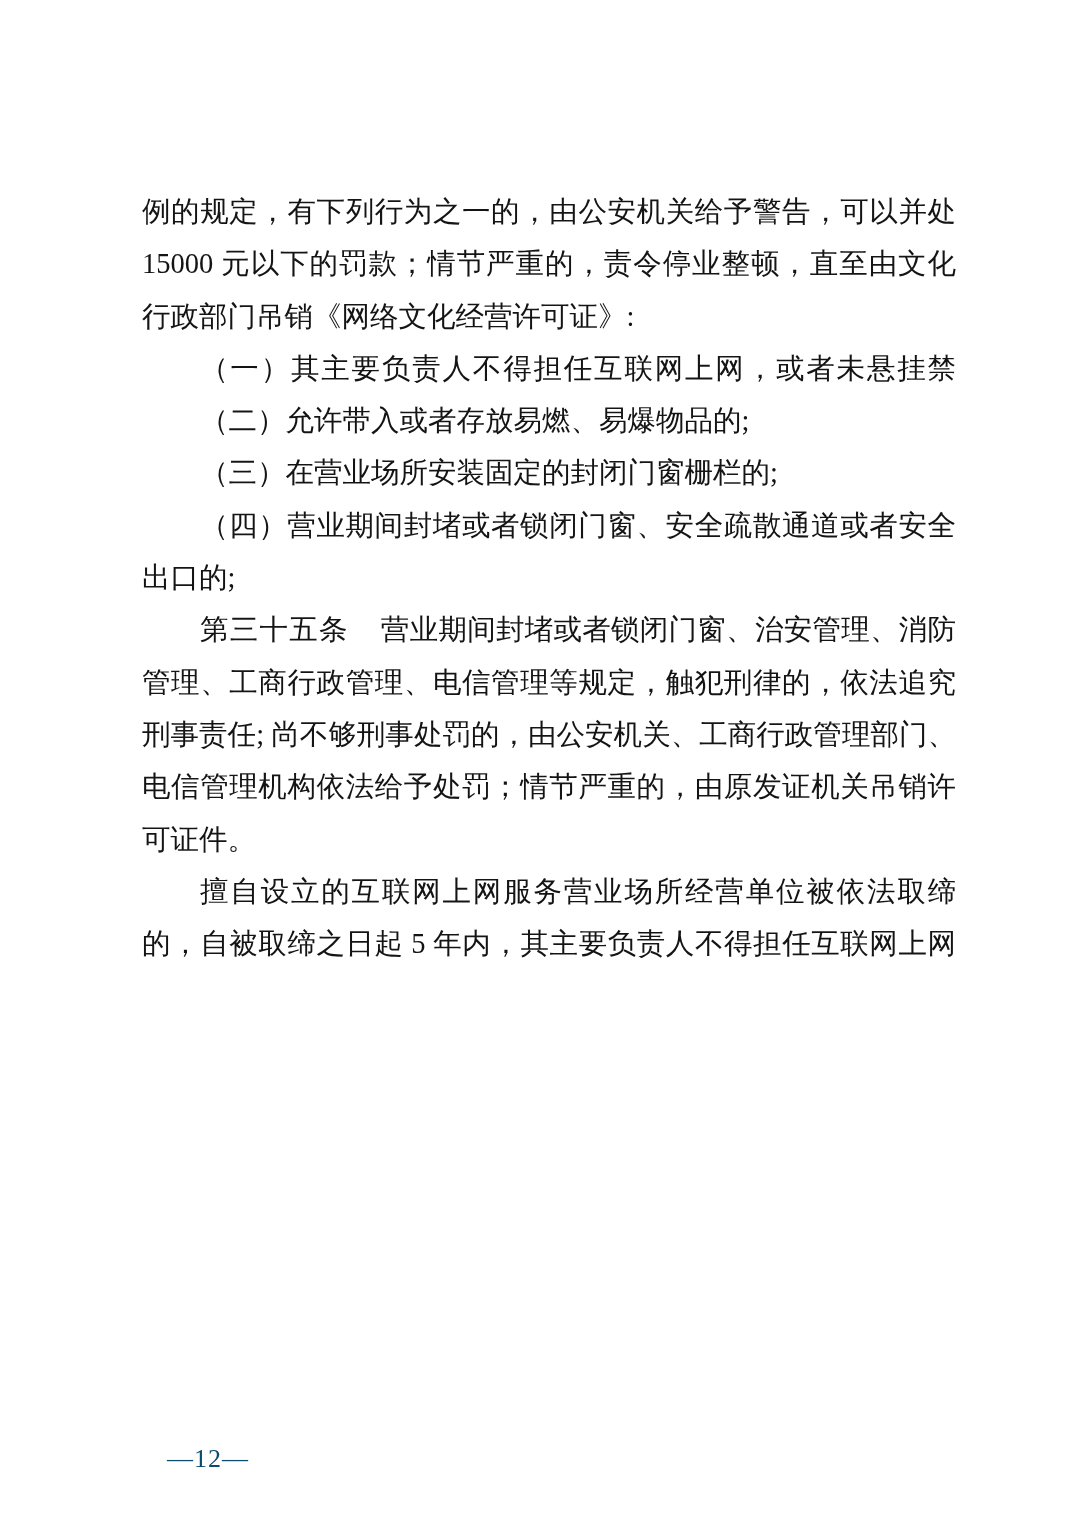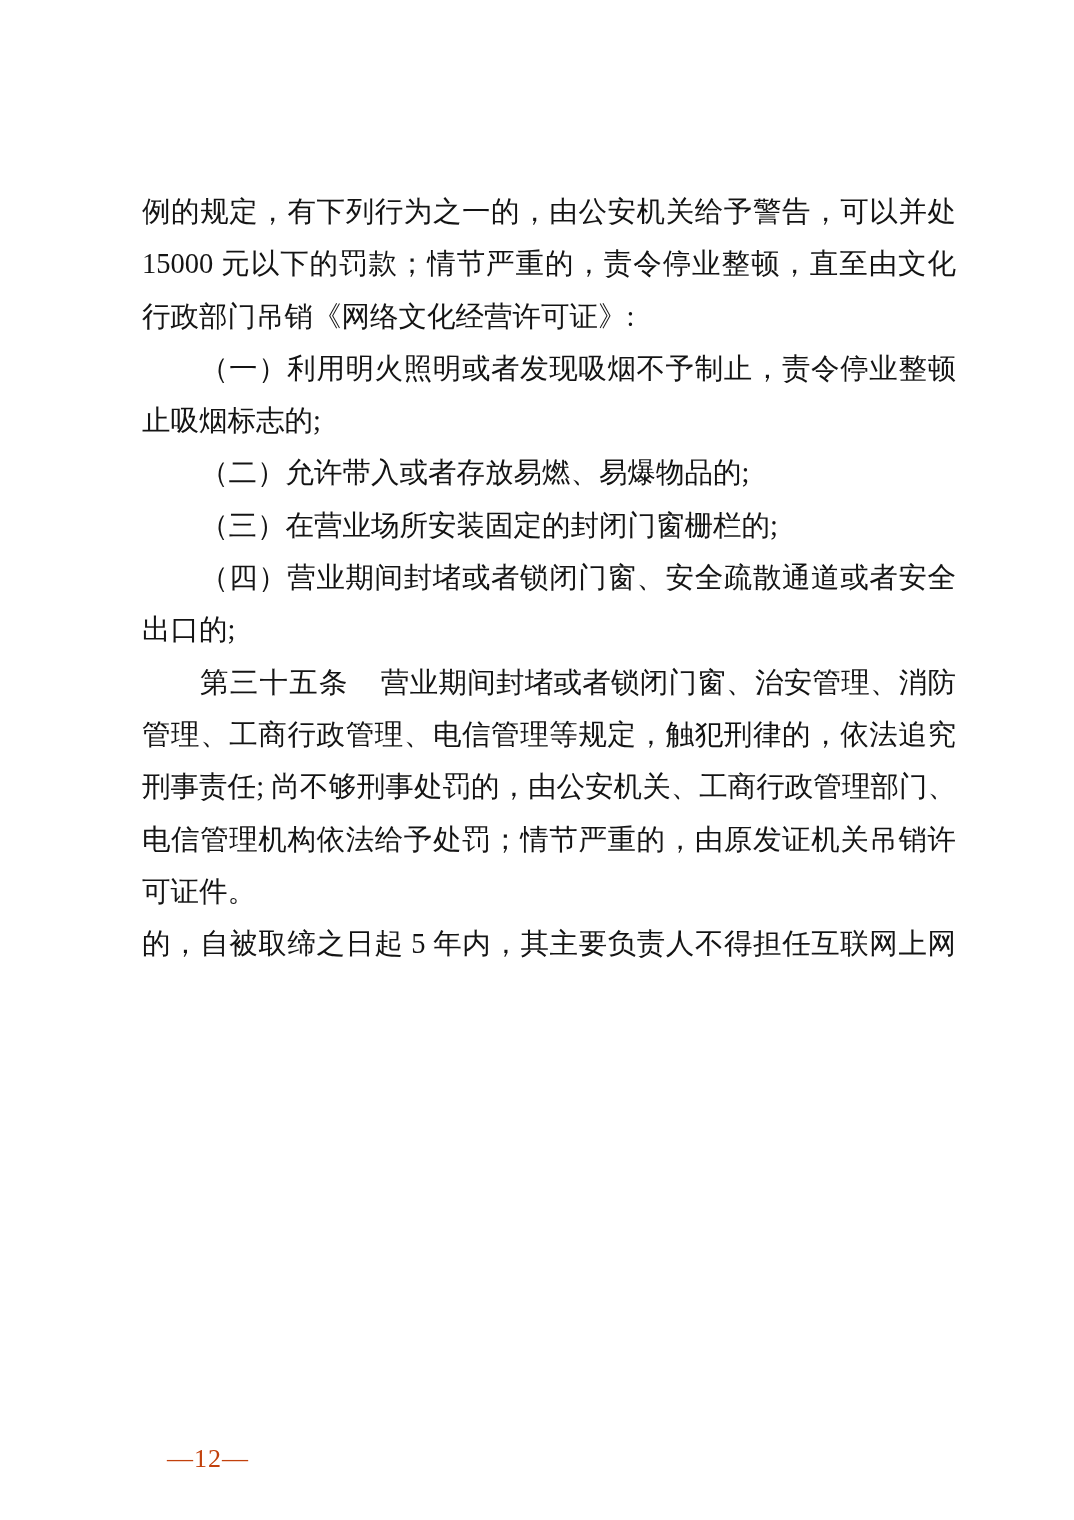--- a/index.html
+++ b/index.html
@@ -37,39 +37,38 @@
     font-weight: normal;
     margin-right: 32px;
     letter-spacing: 1px;
   }
   .footer {
     position: absolute;
     left: 167px;
     top: 1444px;
     font-size: 26px;
     line-height: 30px;
-    color: #c2410c;
+    color: #0c4a6e;
     letter-spacing: 1px;
   }
 </style>
 </head>
 <body>
 
 <div class="page">
   <div class="content">
 
     <div class="para">
       <div class="line">例的规定，有下列行为之一的，由公安机关给予警告，可以并处</div>
       <div class="line">15000 元以下的罚款；情节严重的，责令停业整顿，直至由文化</div>
       <div class="line end">行政部门吊销《网络文化经营许可证》:</div>
     </div>
 
     <div class="para">
-      <div class="line indent">（一）利用明火照明或者发现吸烟不予制止，责令停业整顿</div>
-      <div class="line end">止吸烟标志的;</div>
+      <div class="line indent">（一）其主要负责人不得担任互联网上网，或者未悬挂禁</div>
     </div>
 
     <div class="para">
       <div class="line indent end">（二）允许带入或者存放易燃、易爆物品的;</div>
     </div>
 
     <div class="para">
       <div class="line indent end">（三）在营业场所安装固定的封闭门窗栅栏的;</div>
     </div>
 
@@ -84,19 +83,20 @@
         <span class="art-heading">第三十五条</span><span>营业期间封堵或者锁闭门窗、治安管理、消防</span>
       </div>
       <div class="line">管理、工商行政管理、电信管理等规定，触犯刑律的，依法追究</div>
       <div class="line">刑事责任; 尚不够刑事处罚的，由公安机关、工商行政管理部门、</div>
       <div class="line">电信管理机构依法给予处罚；情节严重的，由原发证机关吊销许</div>
       <div class="line end">可证件。</div>
     </div>
 
 
     <div class="para">
+      <div class="line indent">擅自设立的互联网上网服务营业场所经营单位被依法取缔</div>
       <div class="line">的，自被取缔之日起 5 年内，其主要负责人不得担任互联网上网</div>
     </div>
 
   </div>
 
   <div class="footer">—12—</div>
 </div>
 
 </body></html>

